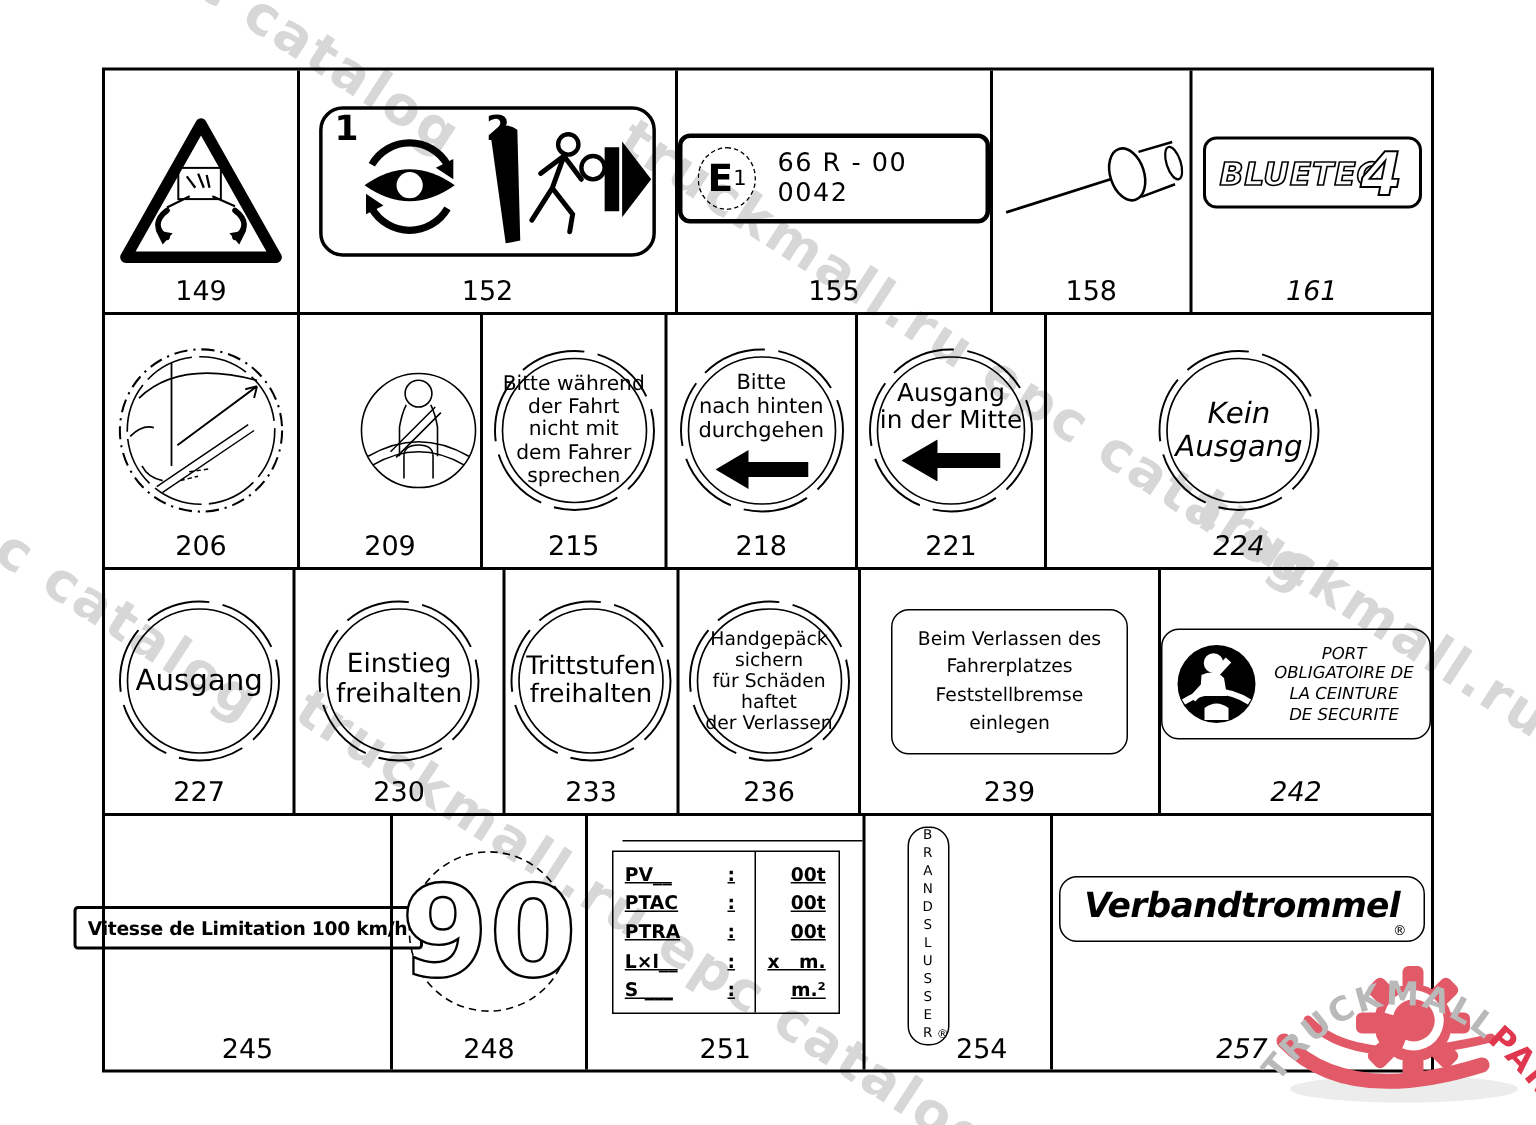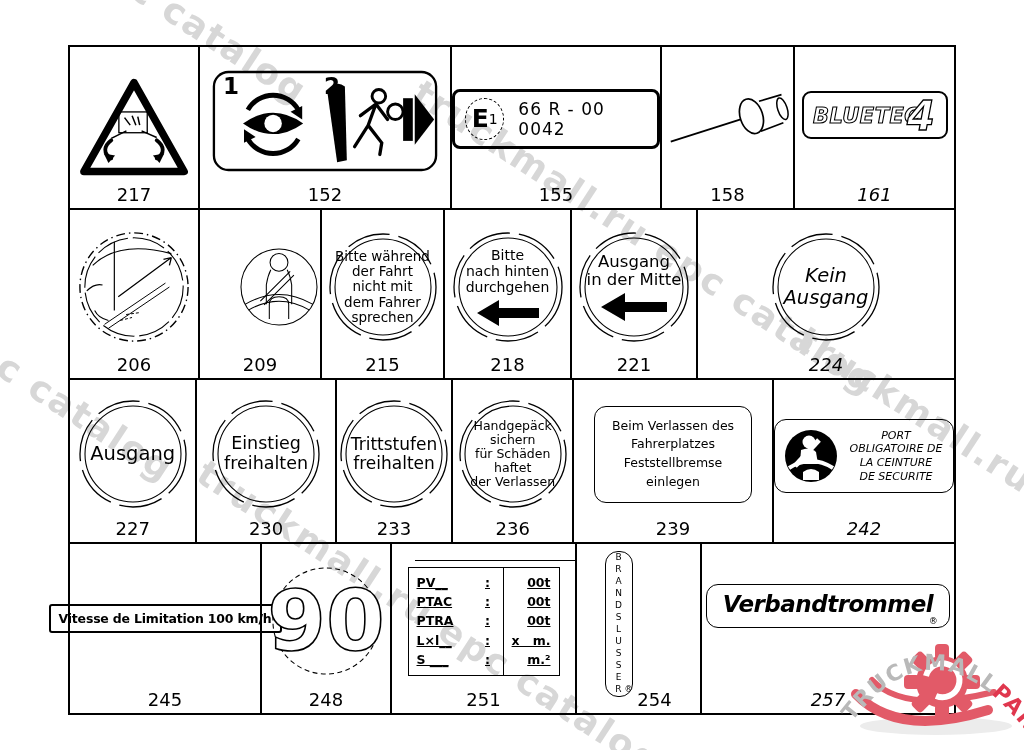--- a/index.html
+++ b/index.html
@@ -96,21 +96,21 @@
     <div class="cell" style="width:130px;">
       <svg width="116" height="104" viewBox="0 0 120 110">
         <path d="M60 7 L113 101 L7 101 Z" fill="none" stroke="#000" stroke-width="8" stroke-linejoin="round"></path>
         <rect x="44" y="38" width="30" height="22" fill="none" stroke="#000" stroke-width="1.4"></rect>
         <path d="M50 44 l6 8 M58 42 l4 10 M64 43 l2 9 M52 58 l-16 8 M68 58 l16 7" fill="none" stroke="#000" stroke-width="1.6"></path>
         <path d="M36 68 C28 74 27 82 36 87" fill="none" stroke="#000" stroke-width="4" stroke-linecap="round"></path>
         <path d="M40 84 L33 92 L28 82 Z" fill="#000"></path>
         <path d="M84 68 C92 74 93 82 84 87" fill="none" stroke="#000" stroke-width="4" stroke-linecap="round"></path>
         <path d="M80 84 L87 92 L92 82 Z" fill="#000"></path>
       </svg>
-      <div class="num">217</div>
+      <div class="num">149</div>
     </div>
 
     <div class="cell" style="width:252px;">
       <div style="position:relative; margin-bottom:14px;">
         <svg width="228" height="104" viewBox="0 0 235 107">
           <rect x="3" y="3" width="229" height="101" rx="15" fill="none" stroke="#000" stroke-width="2.4"></rect>
 
           <g transform="translate(64,56)">
             <path d="M-26 -14 A30 30 0 0 1 26 -14" fill="none" stroke="#000" stroke-width="5"></path>
             <path d="M30 -18 L30 -4 L18 -12 Z" fill="#000"></path>

